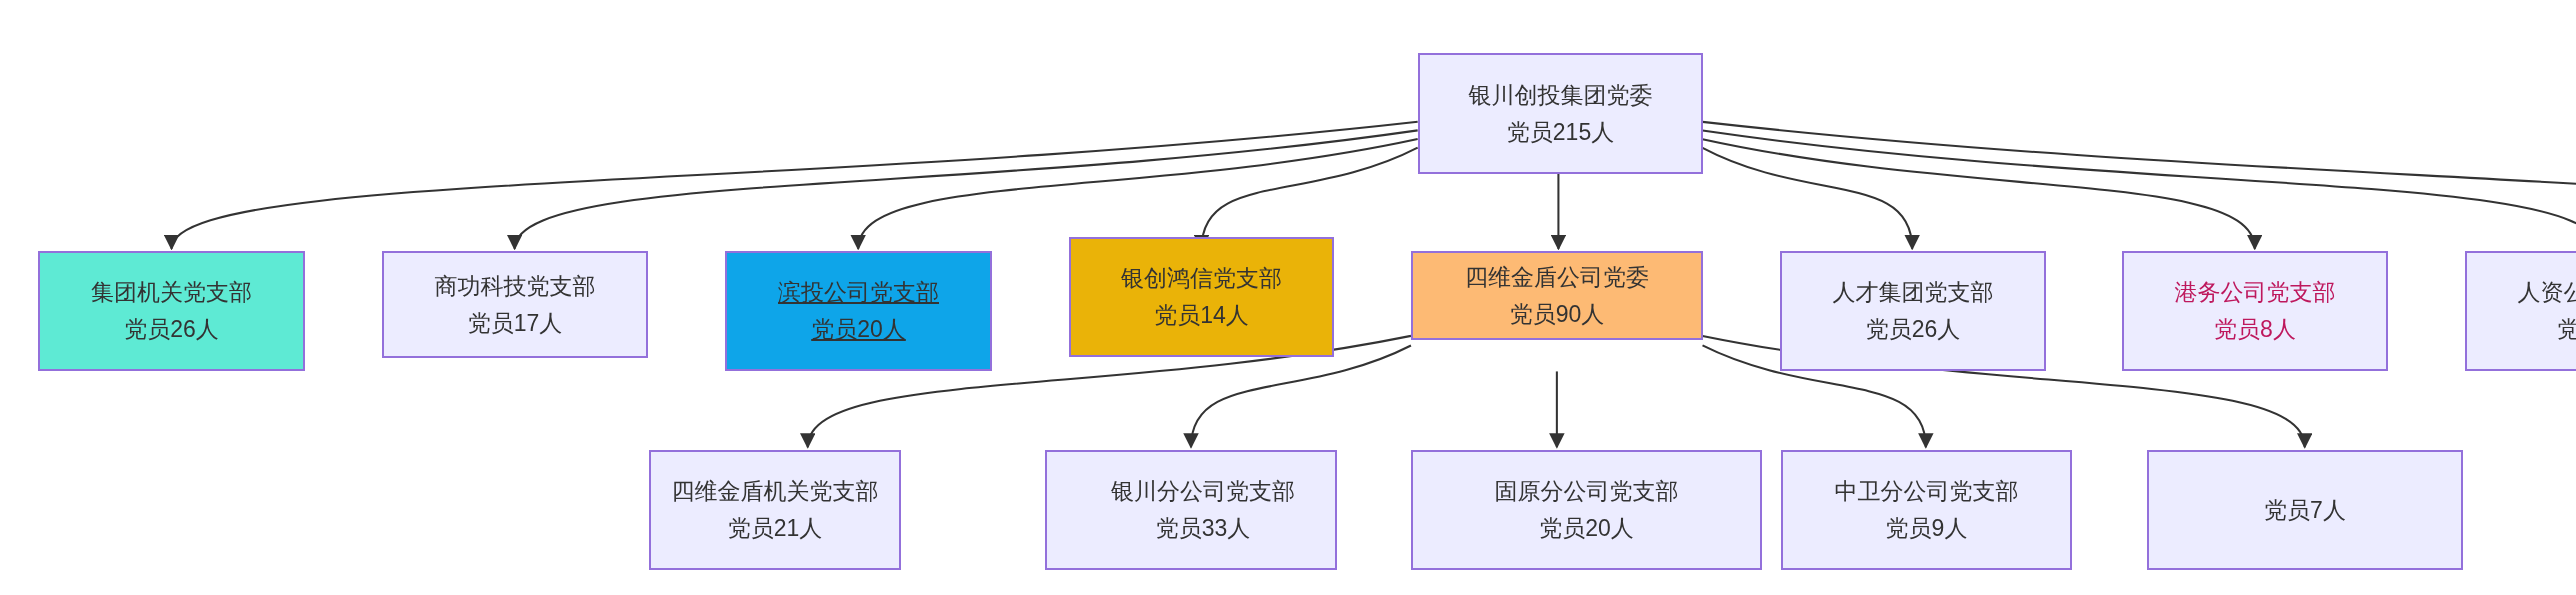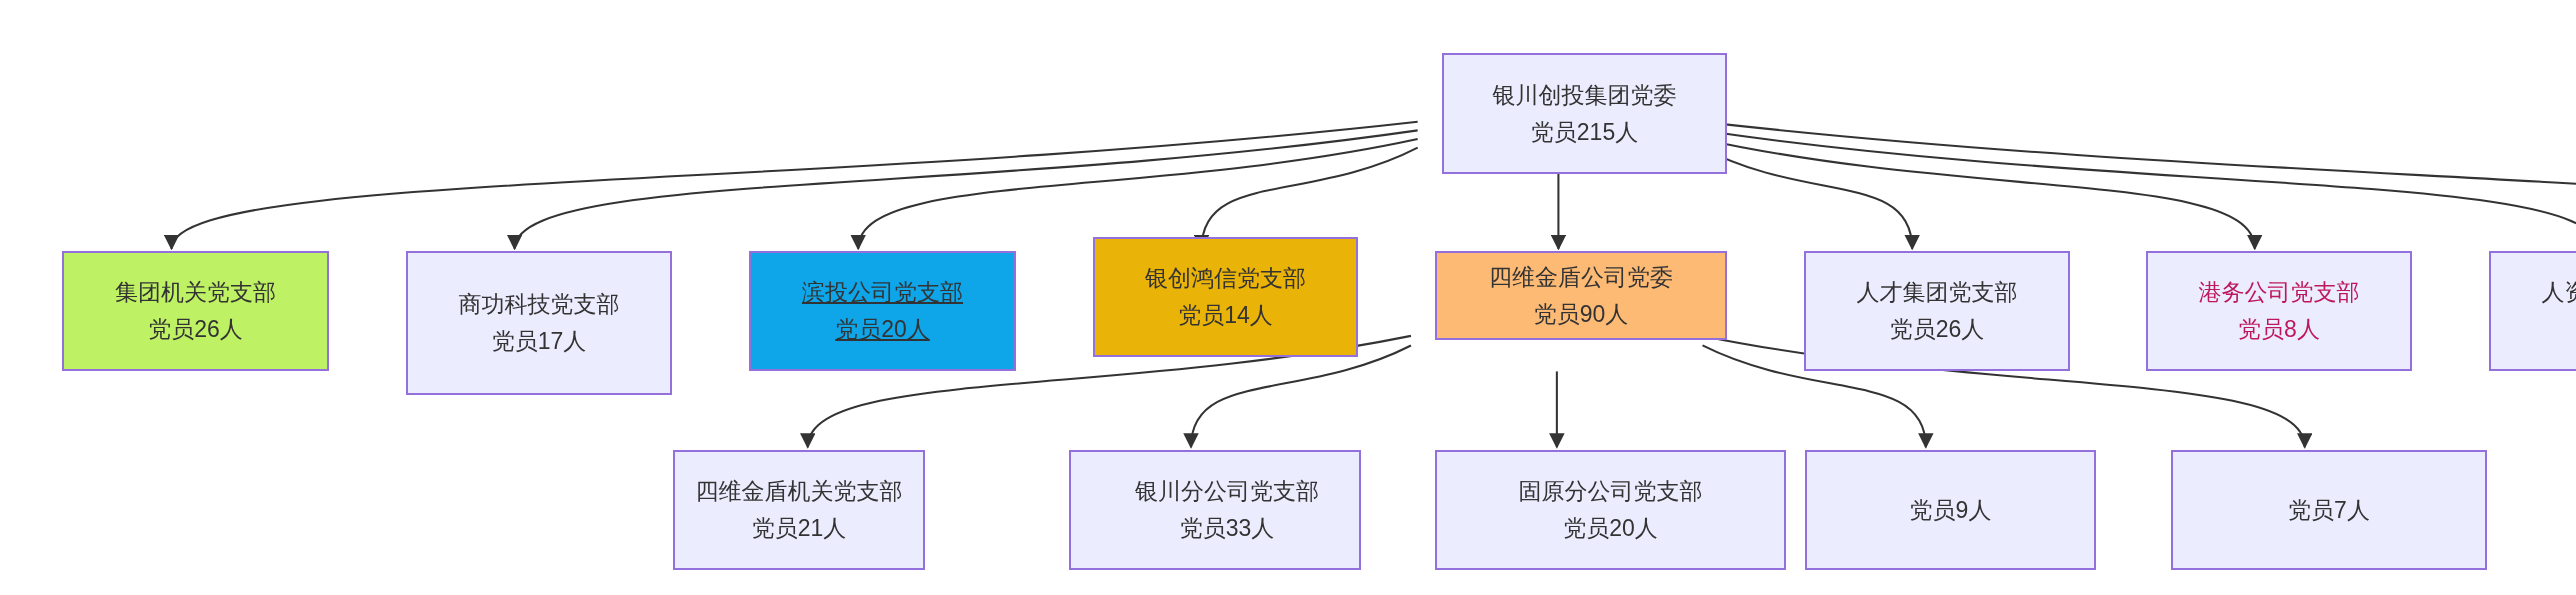--- a/index.html
+++ b/index.html
@@ -20,21 +20,20 @@
   .org-node {
     position: absolute;
     box-sizing: border-box;
     display: flex;
     flex-direction: column;
     justify-content: center;
     text-align: center;
     font-size: 23px;
     line-height: 37px;
     white-space: nowrap;
-    margin-left: 24px;
   }
   .org-node .node-line { display: block; }
 </style>
 </head>
 <body>
 
 <div id="stage">
   <svg id="edge-layer" xmlns="http://www.w3.org/2000/svg" viewBox="0 0 6045 1155" width="3114" height="595">
       <defs>
         <marker id="arrow" viewBox="0 0 10 10" refX="9" refY="5" markerWidth="30" markerHeight="30" markerUnits="userSpaceOnUse" orient="auto">
@@ -53,25 +52,25 @@
       <path d="M 2739 652.0069076923078 C 2153.5 770.8031084615385, 1568 718, 1568 868" fill="none" stroke="#333333" stroke-width="4" marker-end="url(#arrow)"></path>
       <path d="M 2739 670.6755846153847 C 2525.5 779.204013076923, 2312 718, 2312 868" fill="none" stroke="#333333" stroke-width="4" marker-end="url(#arrow)"></path>
       <path d="M 3022.25 721 L 3022.25 868" fill="none" stroke="#333333" stroke-width="4" marker-end="url(#arrow)"></path>
       <path d="M 3305 670.5124846153847 C 3521.75 779.1306180769232, 3738.5 718, 3738.5 868" fill="none" stroke="#333333" stroke-width="4" marker-end="url(#arrow)"></path>
       <path d="M 3305 652.0570923076923 C 3889.5 770.8256915384616, 4474 718, 4474 868" fill="none" stroke="#333333" stroke-width="4" marker-end="url(#arrow)"></path>
     </svg>
 <div class="org-node" style="left: 1418px; top: 53px; width: 285px; height: 121px; background: rgb(236, 236, 255); border: 2.1px solid rgb(147, 112, 219); color: rgb(51, 51, 51);">
       <span class="node-line">银川创投集团党委</span>
       <span class="node-line">党员215人</span>
     </div>
-    <div class="org-node" style="left: 38px; top: 251px; width: 267px; height: 120px; background: #bef264; border: 2.1px solid rgb(147, 112, 219); color: rgb(51, 51, 51);">
+    <div class="org-node" style="left: 38px; top: 251px; width: 267px; height: 120px; background: #5eead4; border: 2.1px solid rgb(147, 112, 219); color: rgb(51, 51, 51);">
       <span class="node-line">集团机关党支部</span>
       <span class="node-line">党员26人</span>
     </div>
-    <div class="org-node" style="left: 382px; top: 251px; width: 266px; height: 144px; background: rgb(236, 236, 255); border: 2.1px solid rgb(147, 112, 219); color: rgb(51, 51, 51);">
+    <div class="org-node" style="left: 382px; top: 251px; width: 266px; height: 107px; background: rgb(236, 236, 255); border: 2.1px solid rgb(147, 112, 219); color: rgb(51, 51, 51);">
       <span class="node-line">商功科技党支部</span>
       <span class="node-line">党员17人</span>
     </div>
     <div class="org-node" style="left: 725px; top: 251px; width: 267px; height: 120px; background: #0ea5e9; border: 2.1px solid rgb(147, 112, 219); color: rgb(51, 51, 51); text-decoration: underline;">
       <span class="node-line">滨投公司党支部</span>
       <span class="node-line">党员20人</span>
     </div>
     <div class="org-node" style="left: 1069px; top: 237px; width: 265px; height: 120px; background: #eab308; border: 2.1px solid rgb(147, 112, 219); color: rgb(51, 51, 51);">
       <span class="node-line">银创鸿信党支部</span>
       <span class="node-line">党员14人</span>
@@ -98,19 +97,20 @@
     </div>
     <div class="org-node" style="left: 1045px; top: 450px; width: 292px; height: 120px; background: rgb(236, 236, 255); border: 2.1px solid rgb(147, 112, 219); color: rgb(51, 51, 51); padding-left: 24px;">
       <span class="node-line">银川分公司党支部</span>
       <span class="node-line">党员33人</span>
     </div>
     <div class="org-node" style="left: 1411px; top: 450px; width: 351px; height: 120px; background: rgb(236, 236, 255); border: 2.1px solid rgb(147, 112, 219); color: rgb(51, 51, 51);">
       <span class="node-line">固原分公司党支部</span>
       <span class="node-line">党员20人</span>
     </div>
     <div class="org-node" style="left: 1781px; top: 450px; width: 291px; height: 120px; background: rgb(236, 236, 255); border: 2.1px solid rgb(147, 112, 219); color: rgb(51, 51, 51);">
+      <span class="node-line">中卫分公司党支部</span>
       <span class="node-line">党员9人</span>
     </div>
     <div class="org-node" style="left: 2147px; top: 450px; width: 316px; height: 120px; background: rgb(236, 236, 255); border: 2.1px solid rgb(147, 112, 219); color: rgb(51, 51, 51);">
       <span class="node-line">党员7人</span>
     </div>
   </div>
 
 
 </body></html>

